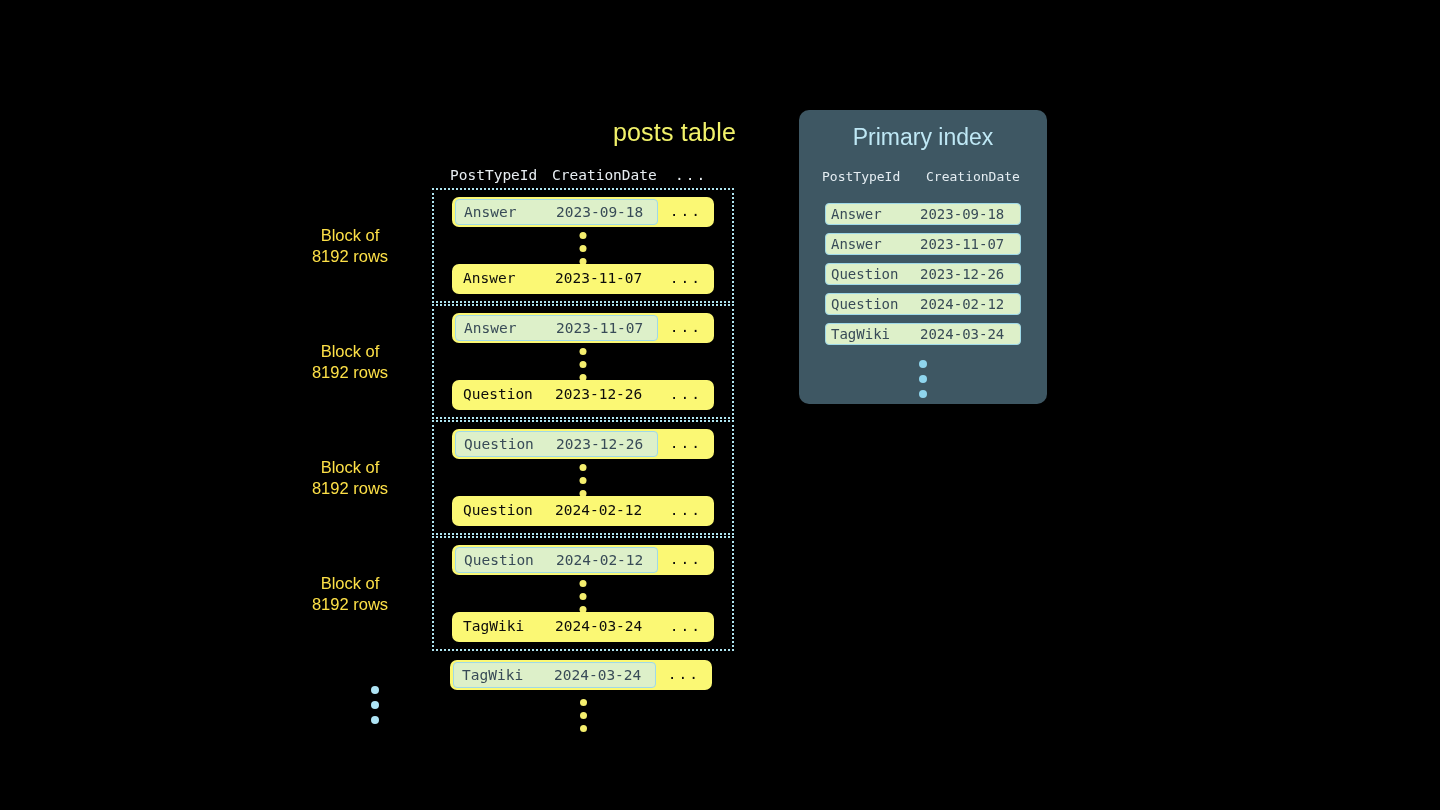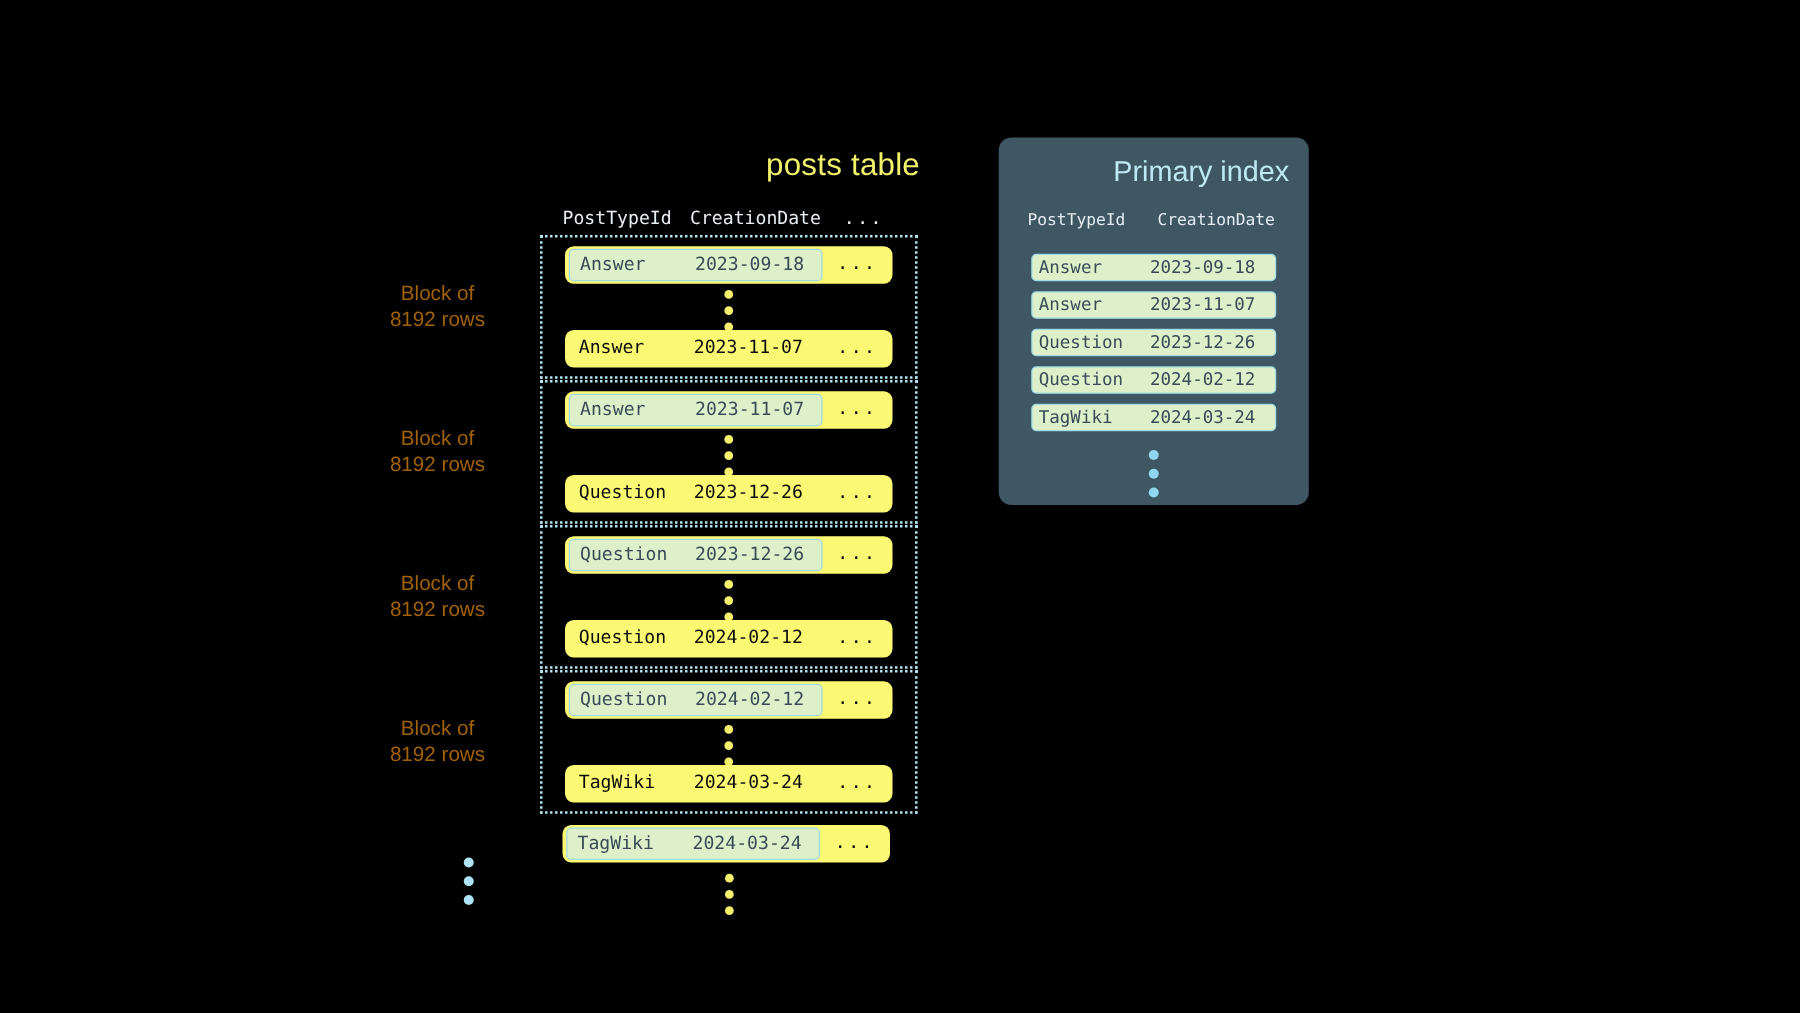--- a/index.html
+++ b/index.html
@@ -75,21 +75,21 @@
   .block-label {
     position: absolute;
     right: 312px;
     top: 50%;
     transform: translateY(-50%);
     width: 140px;
     text-align: center;
     font-family: "Liberation Sans", sans-serif;
     font-size: 16.5px;
     line-height: 21px;
-    color: #a16207;
+    color: #fde047;
     white-space: pre-line;
   }
 
   
   .row {
     position: absolute;
     left: 18px;
     width: 262px;
     height: 30px;
     background: #fbf874;
@@ -198,21 +198,20 @@
   }
   .index-title {
     position: absolute;
     left: 0;
     top: 14px;
     width: 248px;
     text-align: center;
     font-family: "Liberation Sans", sans-serif;
     font-size: 23px;
     color: #bfe8f5;
-    padding-left: 38px;
   }
   .index-header {
     position: absolute;
     left: 0;
     top: 59px;
     width: 248px;
     height: 20px;
     font-family: "DejaVu Sans Mono", monospace;
     font-size: 13px;
     color: #e4edf2;

